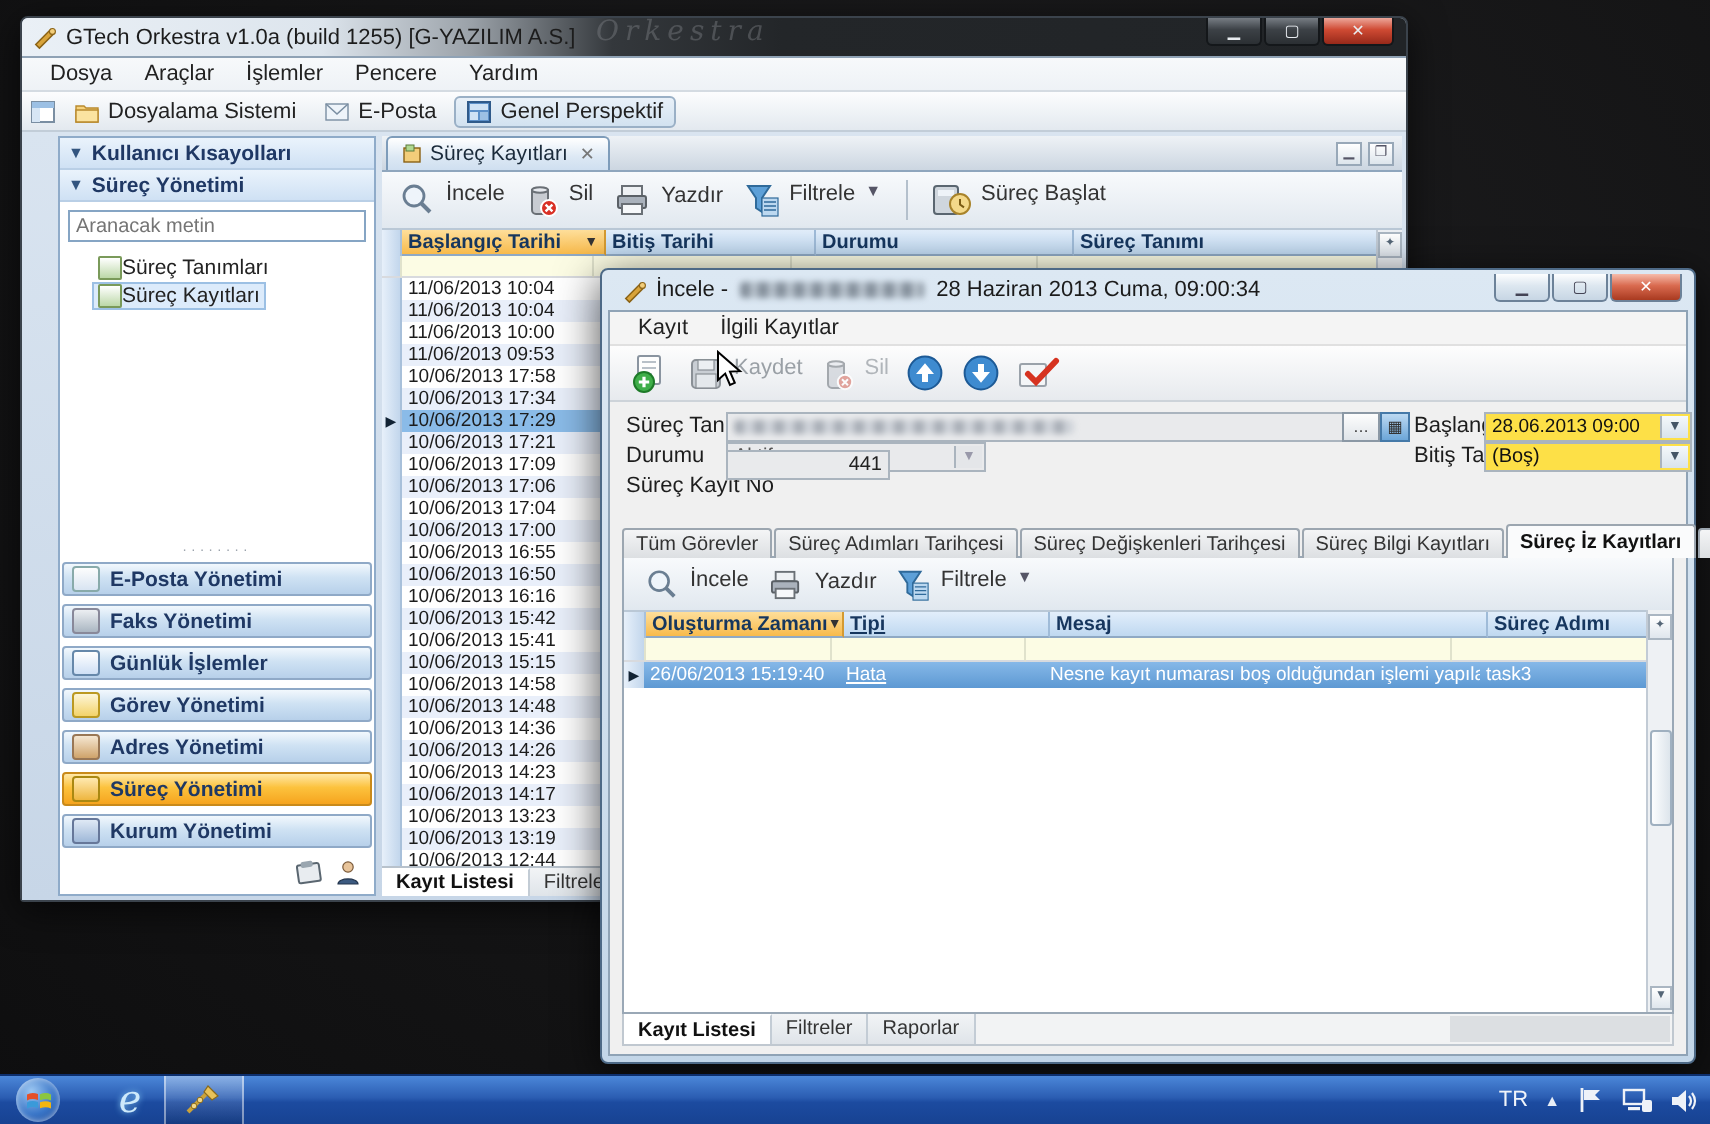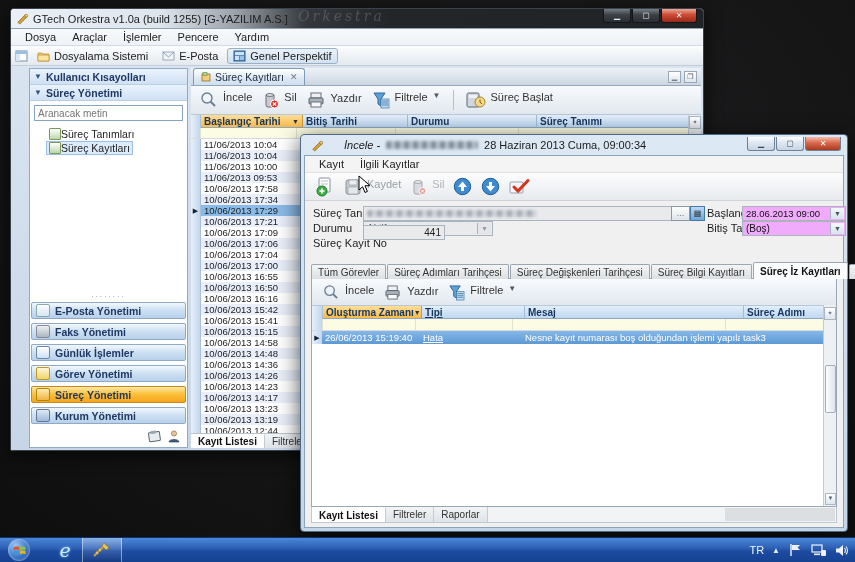--- a/index.html
+++ b/index.html
@@ -120,21 +120,21 @@
   .dlg-title-blur{display:inline-block;height:8px;width:92px;margin:0 6px;border-radius:2px;
     background:repeating-linear-gradient(90deg,#6f7a86 0 5px,#aeb8c2 5px 9px);filter:blur(1.6px);opacity:.8;}
   .dlg-inner{flex:1;margin:0 3px 3px 3px;background:#f0f0f0;border:1px solid #8fa3b6;display:flex;flex-direction:column;min-height:0;}
   .dlg-menubar{height:16px;flex:none;background:#f4f4f4;border-bottom:1px solid #e0e0e0;display:flex;align-items:center;padding-left:6px;}
   .dlg-toolbar{height:27px;flex:none;background:linear-gradient(#fdfdfd,#e7eaee);border-bottom:1px solid #cdd3d9;
     display:flex;align-items:center;gap:9px;padding-left:10px;}
   .dtb-label{font-size:11px;color:#9aa0a6;}
   .fields{flex:none;height:62px;position:relative;font-size:11px;color:#1d1d1d;}
   .flabel{position:absolute;white-space:nowrap;}
   .ffield{position:absolute;height:13px;border:1px solid #aab4be;background:#e9eaec;display:flex;align-items:center;padding:0 3px;font-size:10px;color:#555;}
-  .ffield.white{background:#f0abfc;color:#111;}
+  .ffield.white{background:#fde047;color:#111;}
   .combo-arrow{position:absolute;right:1px;top:1px;bottom:1px;width:13px;border-left:1px solid #aab4be;
     background:linear-gradient(#f4f8fb,#d9e3ec);display:flex;align-items:center;justify-content:center;font-size:7px;color:#456;}
   .fieldblur{display:inline-block;height:7px;width:170px;border-radius:2px;
     background:repeating-linear-gradient(90deg,#979ea8 0 5px,#c8cdd4 5px 10px);filter:blur(1.5px);opacity:.8;}
   .smallbtn{position:absolute;height:13px;border:1px solid #8b98a5;background:linear-gradient(#fdfdfd,#dfe4e9);
     font-size:8px;display:flex;align-items:center;justify-content:center;color:#333;}
   .bluebtn{background:linear-gradient(#bcd9f2,#6ca6d8);border-color:#4579a8;}
 
   .dtabs{height:16px;flex:none;display:flex;align-items:flex-end;padding-left:6px;gap:1px;position:relative;z-index:2;}
   .dtab{height:14px;display:flex;align-items:center;padding:0 6px;font-size:10px;color:#333;
@@ -266,20 +266,24 @@
               <span>Faks Yönetimi</span>
             </div>
             <div class="nav-btn">
               <span class="nav-ic ic2"></span>
               <span>Günlük İşlemler</span>
             </div>
             <div class="nav-btn">
               <span class="nav-ic ic3"></span>
               <span>Görev Yönetimi</span>
             </div>
+            <div class="nav-btn">
+              <span class="nav-ic ic4"></span>
+              <span>Adres Yönetimi</span>
+            </div>
             <div class="nav-btn active">
               <span class="nav-ic ic5"></span>
               <span>Süreç Yönetimi</span>
             </div>
             <div class="nav-btn">
               <span class="nav-ic ic6"></span>
               <span>Kurum Yönetimi</span>
             </div>
         </div>
         <div class="sb-bottomrow">
@@ -583,21 +587,21 @@
       </div>
     </div>
   </div>
 
   <div class="dlg">
     <div class="dlg-titlebar">
       <svg class="appicon" viewBox="0 0 14 14">
           <path d="M2 11 L10 3 l2 2 -8 8 z" fill="#d8a33a" stroke="#8a6215" stroke-width=".8"></path>
           <circle cx="11" cy="4" r="1.6" fill="#f2cd7a" stroke="#8a6215" stroke-width=".6"></circle>
         </svg>
-      <span style="margin-left:20px;font-style:italic;">İncele -</span>
+      <span style="margin-left:4px;">İncele -</span>
       <span class="dlg-title-blur"></span>
       <span>28 Haziran 2013 Cuma, 09:00:34</span>
       <div class="winbtns" style="top:2px;">
         <div class="wbtn">▁</div>
         <div class="wbtn">▢</div>
         <div class="wbtn close">✕</div>
       </div>
     </div>
     <div class="dlg-inner">
       <div class="dlg-menubar">

